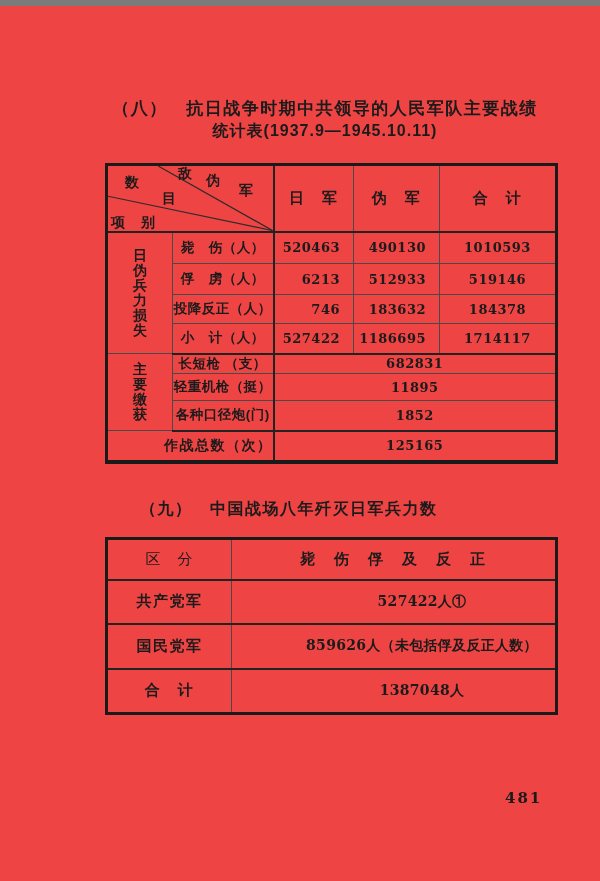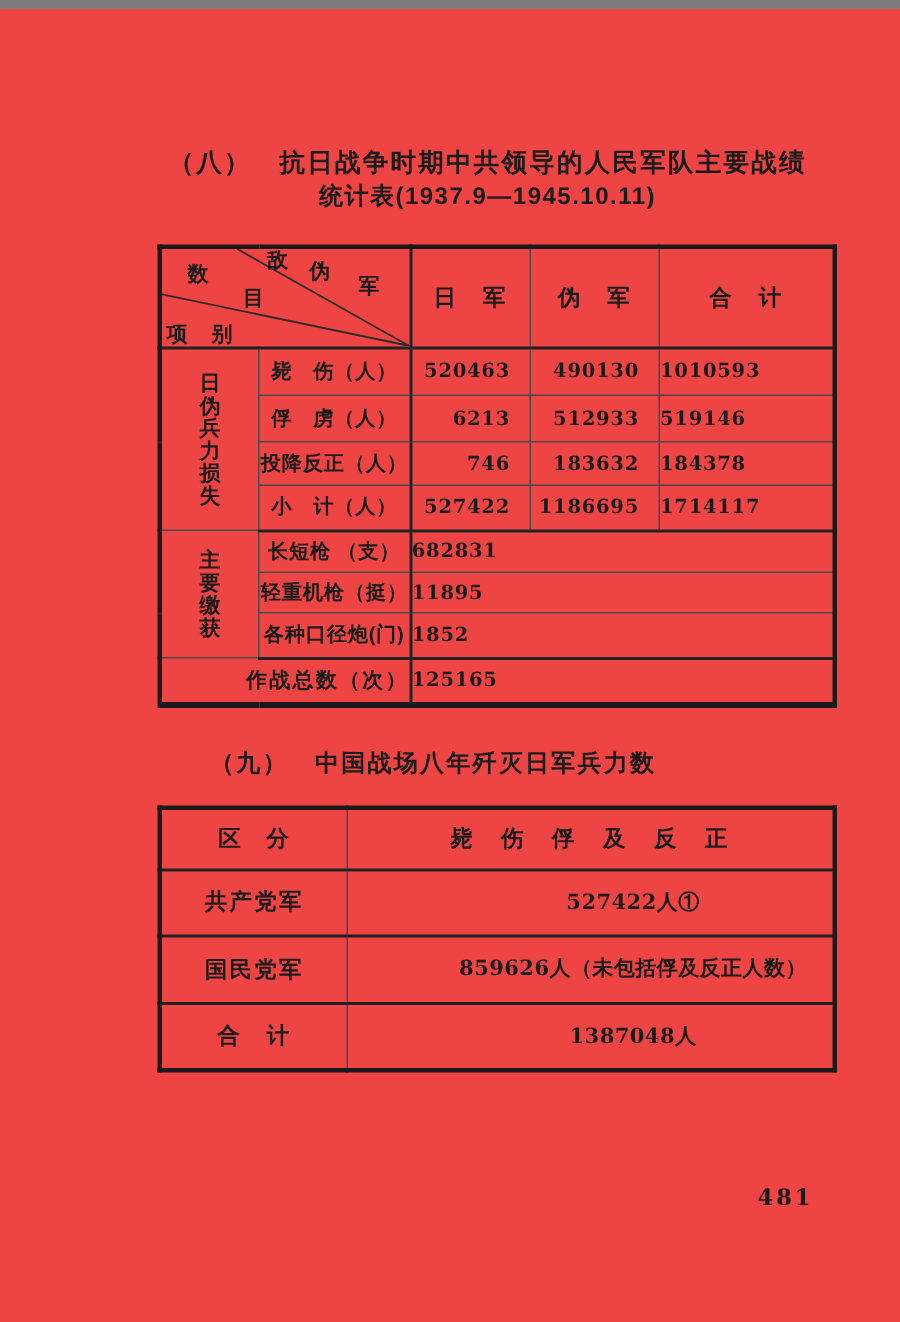--- a/index.html
+++ b/index.html
@@ -17,49 +17,49 @@
   table { border-collapse:collapse; table-layout:fixed; }
 
   
   .t1 { position:absolute; left:105px; top:163px; width:450px;
         border:3px solid #1a1a1a; border-bottom-width:4px; }
   .t1 td, .t1 th { border:1px solid #4a4a4a; padding:0; vertical-align:middle; overflow:hidden; }
   .t1 tr.sep > td, .t1 tr.sep > th { border-bottom:2px solid #222; }
   .heavy-r { border-right-width:2px !important; border-right-color:#222 !important; }
 
   .h-head{height:67px} .h32{height:32px} .h31{height:31px} .h29{height:29px}
-  .h30{height:30px} .h28{height:28px} .h27{height:27px}
+  .h30{height:30px} .h28{height:20px} .h27{height:27px}
 
   .corner-cell { position:relative; }
   .corner-cell svg { position:absolute; left:0; top:0; width:100%; height:100%; }
   .c-ch { position:absolute; font-size:14px; font-weight:700; line-height:15px; }
   .c-item { position:absolute; font-size:14px; font-weight:700; white-space:pre; letter-spacing:1px;text-align:center; }
 
   .col-head { font-size:15px; font-weight:700; text-align:center; letter-spacing:1.5px; white-space:pre; }
 
   .vcell { vertical-align:middle; }
   .vlabel { width:16px; margin:0 auto; font-size:14px; font-weight:700;
             line-height:15px; word-break:break-all; text-align:center; }
 
   .item { text-align:center; font-size:13.5px; font-weight:700; letter-spacing:0.5px; white-space:pre; }
   .num  { font-family:"DejaVu Serif", serif; font-size:13px; font-weight:700; letter-spacing:0.5px; }
   .num-r { text-align:right; padding-right:13px !important; }
-  .num-c { text-align:left; }
+  .num-c { text-align:center; }
   .footer-item { text-align:right; font-size:14px; font-weight:700; letter-spacing:1.5px; white-space:pre; }
 
   
   .title-jiu { position:absolute; left:140px; top:499px; font-size:16px; font-weight:700;
                letter-spacing:1.5px; white-space:pre; }
 
   
   .t2 { position:absolute; left:105px; top:537px; width:450px; border:3px solid #1a1a1a; }
   .t2 td, .t2 th { border:1px solid #4a4a4a; padding:0; vertical-align:middle; }
   .t2 tr.sep > td, .t2 tr.sep > th { border-bottom:2px solid #222; }
   .h41{height:41px} .h44{height:44px} .h45{height:45px}
-  .t2-corner { text-align:center; font-size:15px; font-weight:700; letter-spacing:1px; white-space:pre; }
+  .t2-corner { text-align:center; font-size:15px; font-weight:400; letter-spacing:1px; white-space:pre; }
   .t2-colhead { text-align:center; font-size:15px; font-weight:700; letter-spacing:2px; white-space:pre; }
   .t2-label { text-align:center; font-size:15px; font-weight:700; letter-spacing:1.5px; white-space:pre; }
   .t2-value { text-align:center; padding-left:57px !important; font-size:14px; font-weight:700;
               font-family:"DejaVu Serif", serif; letter-spacing:0.3px; white-space:pre; }
 
   .footnote { position:absolute; left:129px; top:721px; font-size:13px; font-weight:700;
               letter-spacing:0.5px; white-space:pre; }
   .page-num { position:absolute; left:505px; top:789px; font-size:15px; font-weight:700;
               letter-spacing:2px; font-family:"DejaVu Serif", serif; }
 </style>

